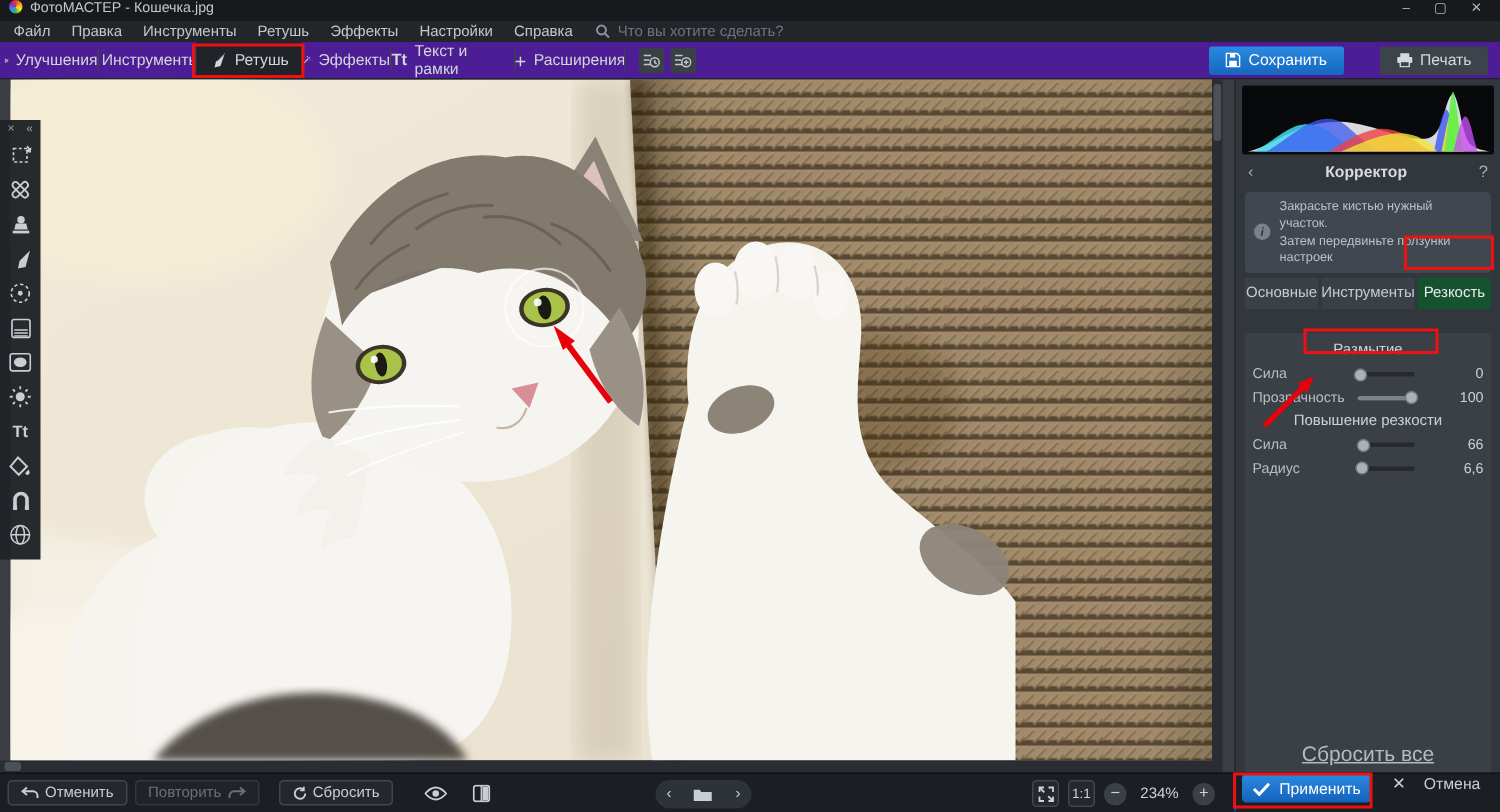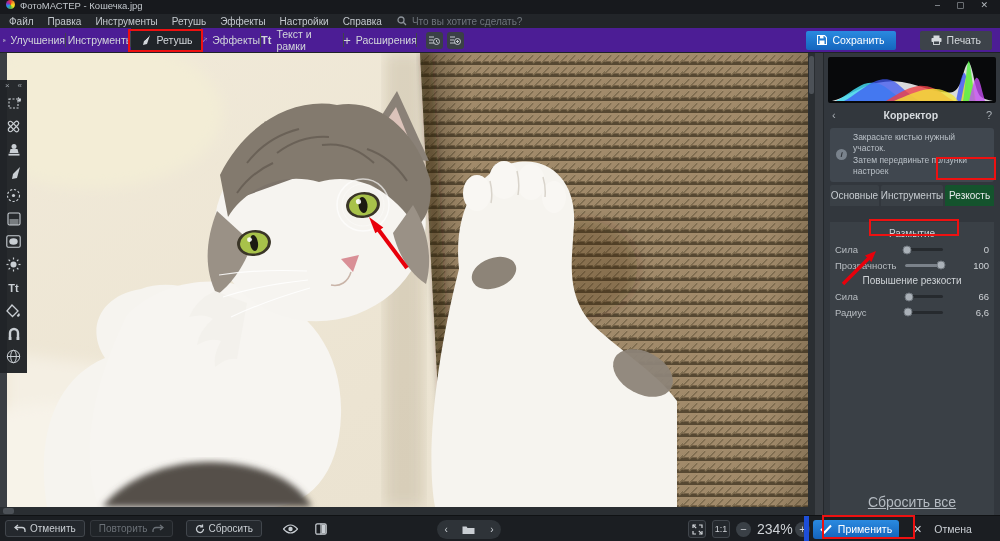--- a/index.html
+++ b/index.html
@@ -61,22 +61,22 @@
   
   .bottombar{position:absolute;left:0;bottom:0;width:1000px;height:26px;background:#1b1e22;border-top:1px solid #101214;display:flex;align-items:center;}
   .bb-left{display:flex;align-items:center;gap:5px;padding-left:5px;justify-content:center;}
   .bbtn{display:flex;align-items:center;gap:4px;height:17px;padding:0 8px;border:1px solid #41464c;border-radius:3px;font-size:10px;color:#c9ced3;background:#24282d;}
   .bbtn.disabled{color:#6b7177;border-color:#34383d;background:#202428;}
   .bb-icononly{padding:0 6px;display:flex;align-items:center;}
   .pill{position:absolute;left:437px;top:4px;height:19px;width:64px;background:#2e3338;border-radius:10px;display:flex;align-items:center;justify-content:space-around;color:#c9ced3;font-size:10px;}
   .zoomgrp{position:absolute;right:190px;top:4px;display:flex;align-items:center;gap:6px;}
   .sq{width:18px;height:18px;border:1px solid #41464c;border-radius:3px;display:flex;align-items:center;justify-content:center;background:#24282d;font-size:9px;color:#cfd3d7;}
   .circ{width:15px;height:15px;border-radius:50%;background:#3a4046;color:#cfd3d7;display:flex;align-items:center;justify-content:center;font-size:11px;line-height:1;}
-  .zoomlvl{font-size:14px;color:#cfd3d7;width:32px;text-align:center;}
-  .bb-right{position:absolute;right:0;top:0;width:196px;height:26px;border-left:5px solid #1d4ed8;display:flex;align-items:center;}
+  .zoomlvl{font-size:10px;color:#cfd3d7;width:32px;text-align:center;}
+  .bb-right{position:absolute;right:0;top:0;width:177px;height:26px;border-left:1px solid #1d4ed8;display:flex;align-items:flex-start;}
   .apply{margin-left:4px;width:86px;height:19px;background:linear-gradient(#2a8ae0,#1463bb);border-radius:3px;color:#fff;font-size:10.5px;display:flex;align-items:center;justify-content:center;gap:6px;}
   .cancel{display:flex;align-items:center;gap:12px;margin-left:14px;font-size:10.5px;color:#c9ced3;}
   .cancel .x{font-size:11px;}
   
   .anno{position:absolute;border:2px solid #ee1111;pointer-events:none;z-index:60;}
   .anno-arrow{position:absolute;pointer-events:none;z-index:60;}
 </style>
 </head>
 <body>
 

